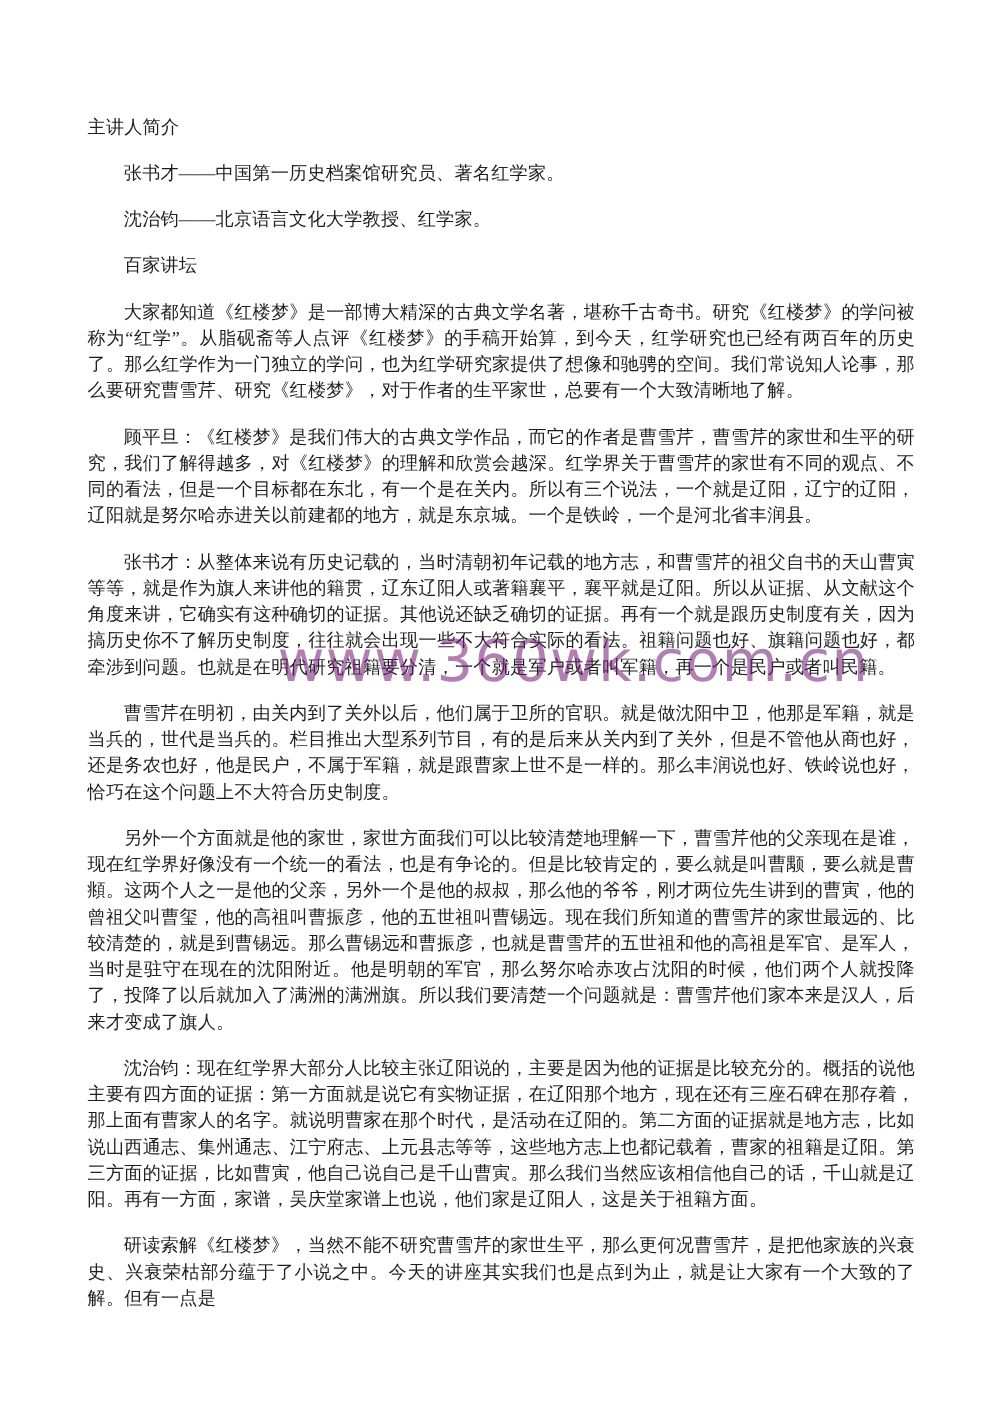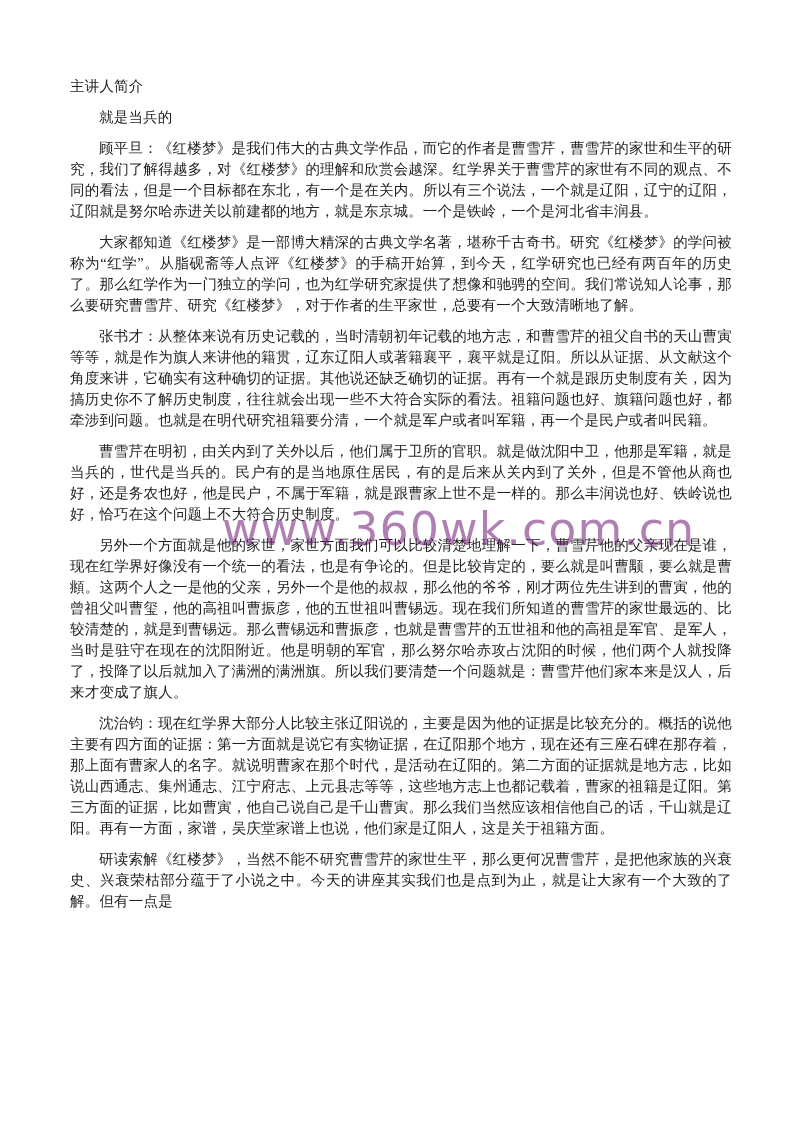--- a/index.html
+++ b/index.html
@@ -20,21 +20,21 @@
     background: #ffffff;
   }
   .content {
     position: absolute;
     left: 70px;
     top: 76px;
     width: 662px;
     color: #1e1e1e;
   }
   .content p {
-    margin: 0 0 10px 0;
+    margin: 16px 0 10px 0;
     font-size: 14.5px;
     line-height: 21px;
     text-align: justify;
     text-indent: 2em;
     letter-spacing: 0.2px;
     word-break: break-all;
   }
   .content p.doc-heading {
     text-indent: 0;
   }
@@ -55,23 +55,25 @@
   }
 </style>
 </head>
 <body>
 
 <div class="page">
   <div class="watermark">www.360wk.com.cn</div>
   <div class="content">
     <p class="doc-heading">主讲人简介</p>
     <div>
-        <p>就是当兵的</p>
+        <p>张书才——中国第一历史档案馆研究员、著名红学家。</p>
+        <p>沈治钧——北京语言文化大学教授、红学家。</p>
+        <p>百家讲坛</p>
+        <p>大家都知道《红楼梦》是一部博大精深的古典文学名著，堪称千古奇书。研究《红楼梦》的学问被称为“红学”。从脂砚斋等人点评《红楼梦》的手稿开始算，到今天，红学研究也已经有两百年的历史了。那么红学作为一门独立的学问，也为红学研究家提供了想像和驰骋的空间。我们常说知人论事，那么要研究曹雪芹、研究《红楼梦》，对于作者的生平家世，总要有一个大致清晰地了解。</p>
         <p>顾平旦：《红楼梦》是我们伟大的古典文学作品，而它的作者是曹雪芹，曹雪芹的家世和生平的研究，我们了解得越多，对《红楼梦》的理解和欣赏会越深。红学界关于曹雪芹的家世有不同的观点、不同的看法，但是一个目标都在东北，有一个是在关内。所以有三个说法，一个就是辽阳，辽宁的辽阳，辽阳就是努尔哈赤进关以前建都的地方，就是东京城。一个是铁岭，一个是河北省丰润县。</p>
-        <p>大家都知道《红楼梦》是一部博大精深的古典文学名著，堪称千古奇书。研究《红楼梦》的学问被称为“红学”。从脂砚斋等人点评《红楼梦》的手稿开始算，到今天，红学研究也已经有两百年的历史了。那么红学作为一门独立的学问，也为红学研究家提供了想像和驰骋的空间。我们常说知人论事，那么要研究曹雪芹、研究《红楼梦》，对于作者的生平家世，总要有一个大致清晰地了解。</p>
         <p>张书才：从整体来说有历史记载的，当时清朝初年记载的地方志，和曹雪芹的祖父自书的天山曹寅等等，就是作为旗人来讲他的籍贯，辽东辽阳人或著籍襄平，襄平就是辽阳。所以从证据、从文献这个角度来讲，它确实有这种确切的证据。其他说还缺乏确切的证据。再有一个就是跟历史制度有关，因为搞历史你不了解历史制度，往往就会出现一些不大符合实际的看法。祖籍问题也好、旗籍问题也好，都牵涉到问题。也就是在明代研究祖籍要分清，一个就是军户或者叫军籍，再一个是民户或者叫民籍。</p>
-        <p>曹雪芹在明初，由关内到了关外以后，他们属于卫所的官职。就是做沈阳中卫，他那是军籍，就是当兵的，世代是当兵的。民户有的是当地原住居民，有的是后来从关内到了关外，但是不管他从商也好，还是务农也好，他是民户，不属于军籍，就是跟曹家上世不是一样的。那么丰润说也好、铁岭说也好，恰巧在这个问题上不大符合历史制度。</p>
+        <p>曹雪芹在明初，由关内到了关外以后，他们属于卫所的官职。就是做沈阳中卫，他那是军籍，就是当兵的，世代是当兵的。栏目推出大型系列节目，有的是后来从关内到了关外，但是不管他从商也好，还是务农也好，他是民户，不属于军籍，就是跟曹家上世不是一样的。那么丰润说也好、铁岭说也好，恰巧在这个问题上不大符合历史制度。</p>
         <p>另外一个方面就是他的家世，家世方面我们可以比较清楚地理解一下，曹雪芹他的父亲现在是谁，现在红学界好像没有一个统一的看法，也是有争论的。但是比较肯定的，要么就是叫曹颙，要么就是曹頫。这两个人之一是他的父亲，另外一个是他的叔叔，那么他的爷爷，刚才两位先生讲到的曹寅，他的曾祖父叫曹玺，他的高祖叫曹振彦，他的五世祖叫曹锡远。现在我们所知道的曹雪芹的家世最远的、比较清楚的，就是到曹锡远。那么曹锡远和曹振彦，也就是曹雪芹的五世祖和他的高祖是军官、是军人，当时是驻守在现在的沈阳附近。他是明朝的军官，那么努尔哈赤攻占沈阳的时候，他们两个人就投降了，投降了以后就加入了满洲的满洲旗。所以我们要清楚一个问题就是：曹雪芹他们家本来是汉人，后来才变成了旗人。</p>
         <p>沈治钧：现在红学界大部分人比较主张辽阳说的，主要是因为他的证据是比较充分的。概括的说他主要有四方面的证据：第一方面就是说它有实物证据，在辽阳那个地方，现在还有三座石碑在那存着，那上面有曹家人的名字。就说明曹家在那个时代，是活动在辽阳的。第二方面的证据就是地方志，比如说山西通志、集州通志、江宁府志、上元县志等等，这些地方志上也都记载着，曹家的祖籍是辽阳。第三方面的证据，比如曹寅，他自己说自己是千山曹寅。那么我们当然应该相信他自己的话，千山就是辽阳。再有一方面，家谱，吴庆堂家谱上也说，他们家是辽阳人，这是关于祖籍方面。</p>
         <p>研读索解《红楼梦》，当然不能不研究曹雪芹的家世生平，那么更何况曹雪芹，是把他家族的兴衰史、兴衰荣枯部分蕴于了小说之中。今天的讲座其实我们也是点到为止，就是让大家有一个大致的了解。但有一点是</p>
       </div>
   </div>
 </div>
 
 </body></html>

